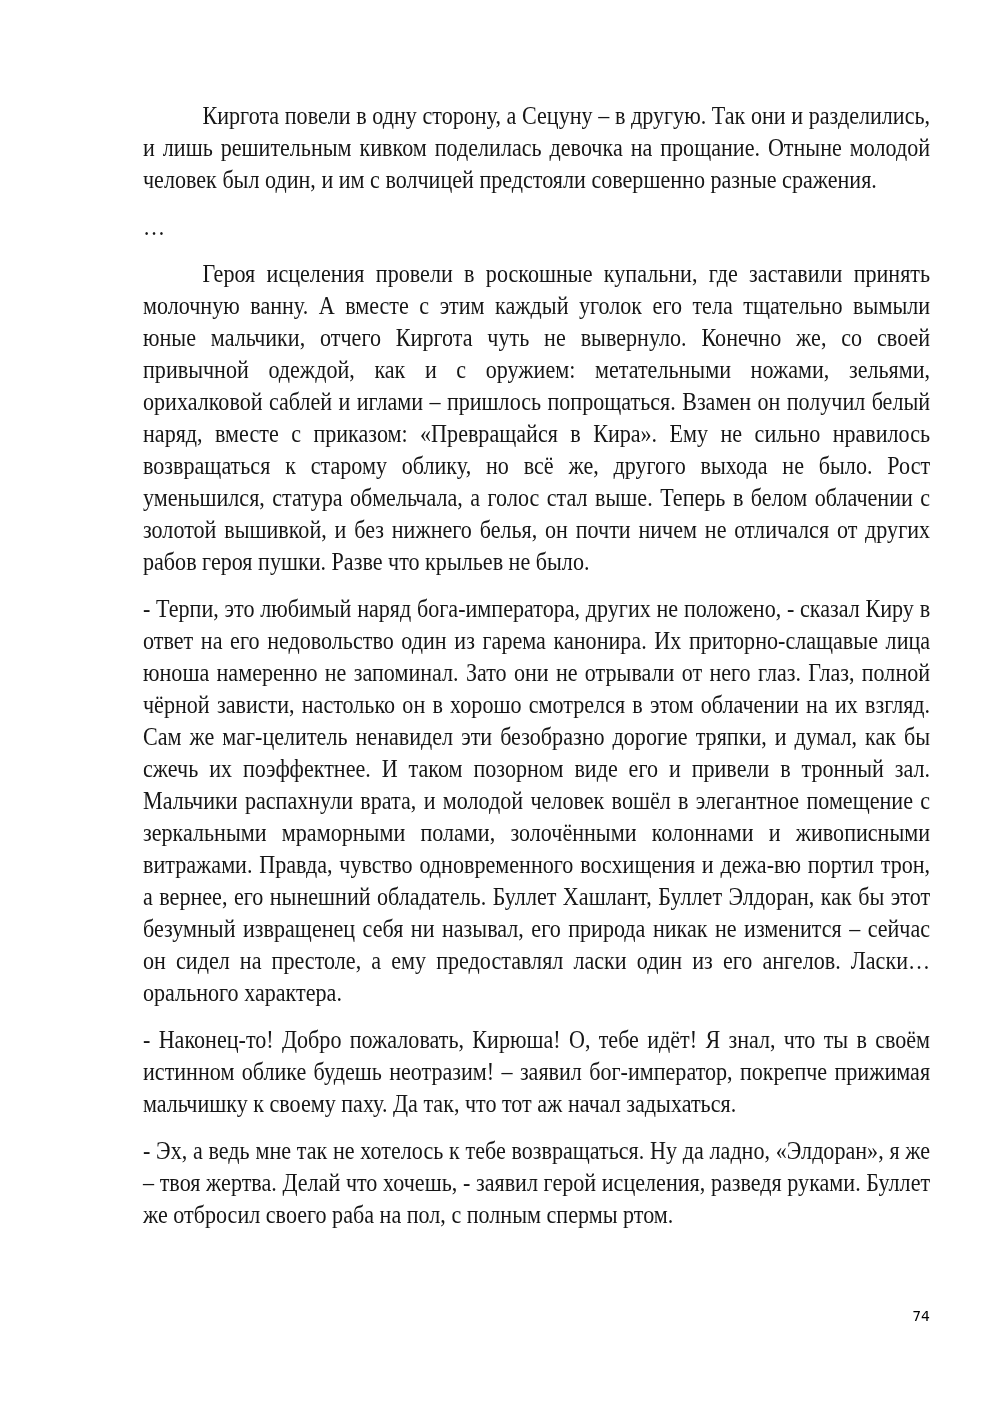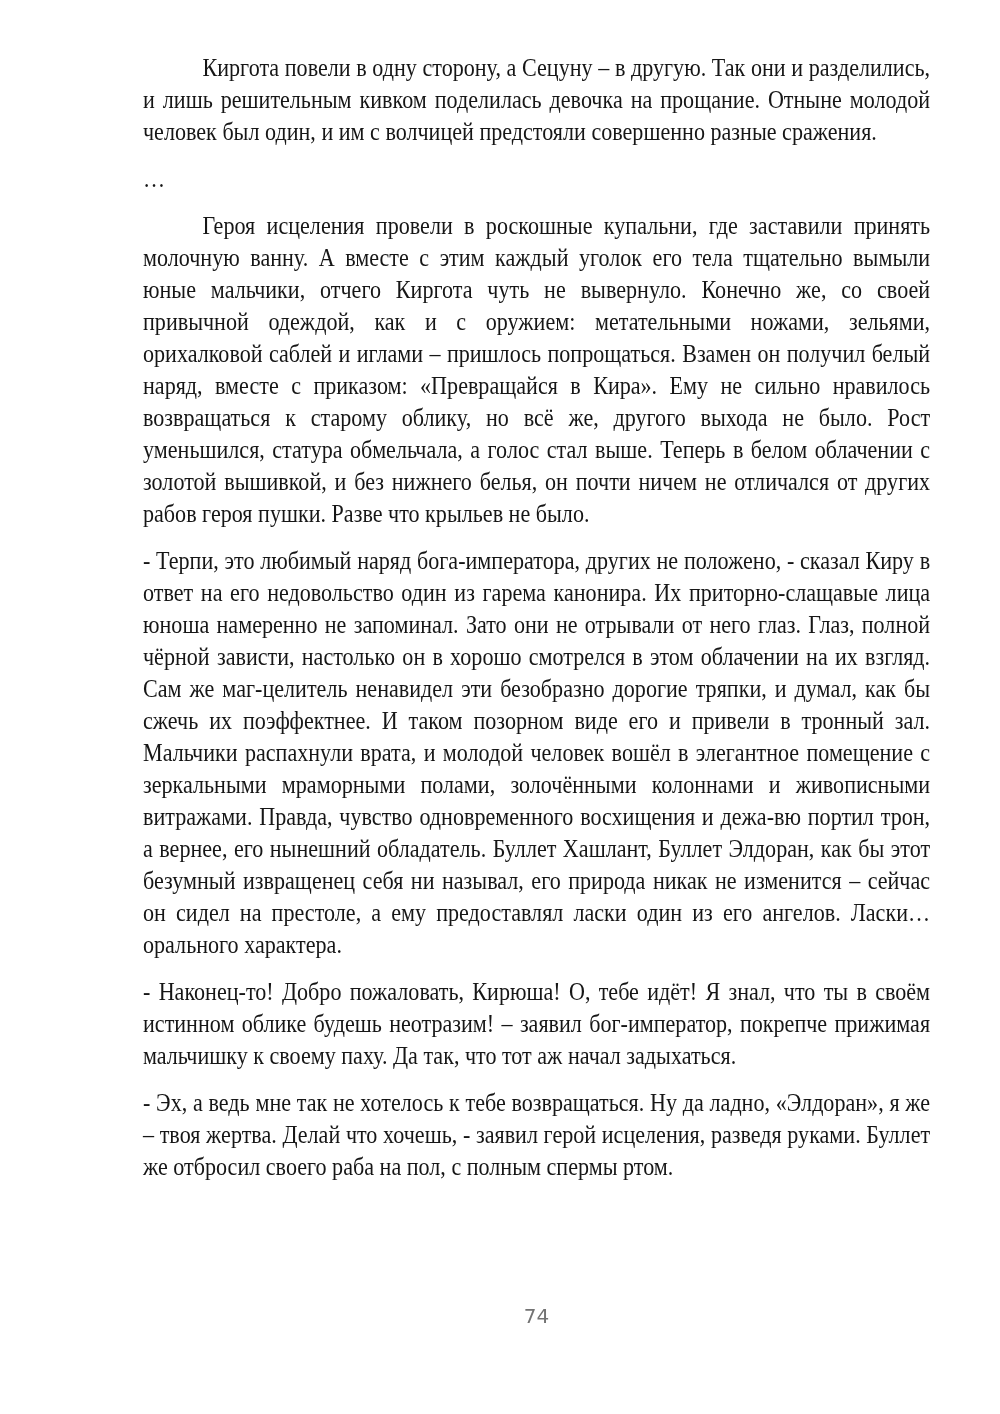--- a/index.html
+++ b/index.html
@@ -13,21 +13,21 @@
     font-family: "Liberation Serif", "DejaVu Serif", serif;
     color: #161616;
     overflow: hidden;
   }
   .page {
     position: relative;
     width: 992px;
     height: 1414px;
     background: #ffffff;
     box-sizing: border-box;
-    padding: 52px 0 0 143px;
+    padding: 100px 0 0 143px;
   }
   
   .text-block {
     width: 926px;
     transform: scaleX(0.85);
     transform-origin: 0 0;
   }
   .para {
     margin: 0 0 15px 0;
     font-size: 26px;
@@ -36,25 +36,25 @@
     color: #161616;
   }
   .para.indent {
     text-indent: 70px;
   }
   .page-number {
     position: absolute;
     left: 143px;
     width: 787px;
     top: 1305px;
-    text-align: center;
+    text-align: right;
     font-family: "DejaVu Sans", "Liberation Sans", sans-serif;
-    font-size: 20px;
+    font-size: 14px;
     line-height: 22px;
-    color: #737373;
+    color: #000000;
   }
 </style>
 </head>
 <body>
 
 <div class="page">
   <div class="text-block">
     <p class="para indent">Киргота повели в одну сторону, а Сецуну – в другую. Так они и разделились, и лишь решительным кивком поделилась девочка на прощание. Отныне молодой человек был один, и им с волчицей предстояли совершенно разные сражения.</p>
     <p class="para">…</p>
     <p class="para indent">Героя исцеления провели в роскошные купальни, где заставили принять молочную ванну. А вместе с этим каждый уголок его тела тщательно вымыли юные мальчики, отчего Киргота чуть не вывернуло. Конечно же, со своей привычной одеждой, как и с оружием: метательными ножами, зельями, орихалковой саблей и иглами – пришлось попрощаться. Взамен он получил белый наряд, вместе с приказом: «Превращайся в Кира». Ему не сильно нравилось возвращаться к старому облику, но всё же, другого выхода не было. Рост уменьшился, статура обмельчала, а голос стал выше. Теперь в белом облачении с золотой вышивкой, и без нижнего белья, он почти ничем не отличался от других рабов героя пушки. Разве что крыльев не было.</p>

